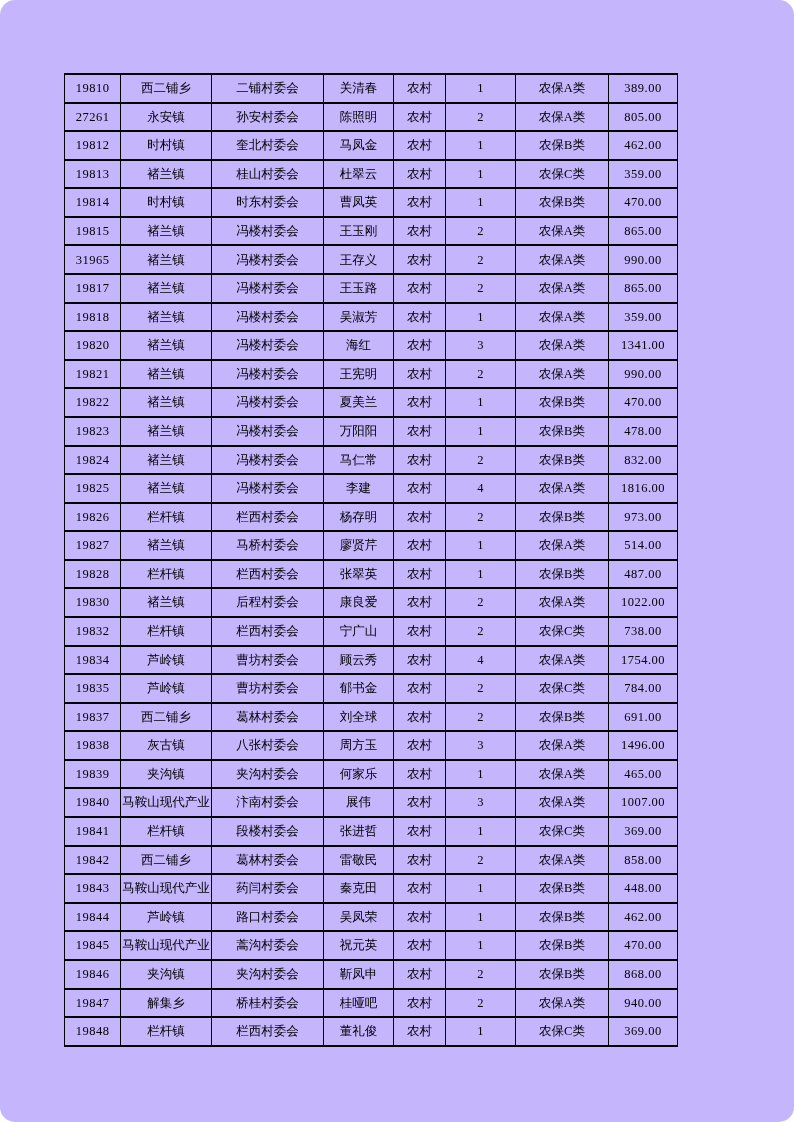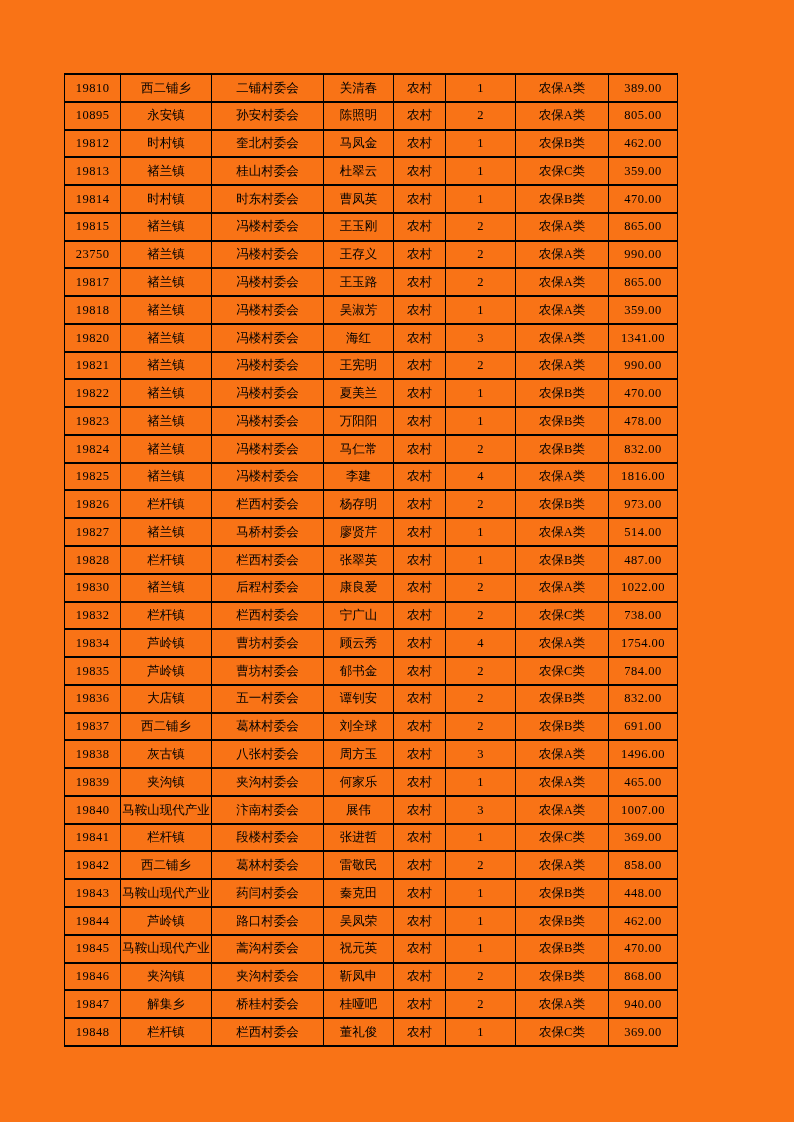--- a/index.html
+++ b/index.html
@@ -10,22 +10,23 @@
   body {
     width: 794px;
     height: 1122px;
     font-family: "Liberation Serif", "DejaVu Serif", serif;
     color: #000000;
   }
   .page {
     position: relative;
     width: 794px;
     height: 1122px;
-    background: #f97316;
+    background: #c4b5fd;
     overflow: hidden;
+    border-radius: 15px;
   }
   table.grid {
     position: absolute;
     left: 64px;
     top: 73px;
     width: 613px;
     height: 974px;
     border-collapse: collapse;
     table-layout: fixed;
   }
@@ -67,21 +68,21 @@
     <td class="col-id">19810</td>
     <td class="col-town">西二铺乡</td>
     <td class="col-village">二铺村委会</td>
     <td class="col-name">关清春</td>
     <td class="col-type">农村</td>
     <td class="col-count">1</td>
     <td class="col-category">农保A类</td>
     <td class="col-amount">389.00</td>
   </tr>
         <tr>
-    <td class="col-id">10895</td>
+    <td class="col-id">27261</td>
     <td class="col-town">永安镇</td>
     <td class="col-village">孙安村委会</td>
     <td class="col-name">陈照明</td>
     <td class="col-type">农村</td>
     <td class="col-count">2</td>
     <td class="col-category">农保A类</td>
     <td class="col-amount">805.00</td>
   </tr>
         <tr>
     <td class="col-id">19812</td>
@@ -117,21 +118,21 @@
     <td class="col-id">19815</td>
     <td class="col-town">褚兰镇</td>
     <td class="col-village">冯楼村委会</td>
     <td class="col-name">王玉刚</td>
     <td class="col-type">农村</td>
     <td class="col-count">2</td>
     <td class="col-category">农保A类</td>
     <td class="col-amount">865.00</td>
   </tr>
         <tr>
-    <td class="col-id">23750</td>
+    <td class="col-id">31965</td>
     <td class="col-town">褚兰镇</td>
     <td class="col-village">冯楼村委会</td>
     <td class="col-name">王存义</td>
     <td class="col-type">农村</td>
     <td class="col-count">2</td>
     <td class="col-category">农保A类</td>
     <td class="col-amount">990.00</td>
   </tr>
         <tr>
     <td class="col-id">19817</td>
@@ -275,30 +276,20 @@
   </tr>
         <tr>
     <td class="col-id">19835</td>
     <td class="col-town">芦岭镇</td>
     <td class="col-village">曹坊村委会</td>
     <td class="col-name">郁书金</td>
     <td class="col-type">农村</td>
     <td class="col-count">2</td>
     <td class="col-category">农保C类</td>
     <td class="col-amount">784.00</td>
-  </tr>
-        <tr>
-    <td class="col-id">19836</td>
-    <td class="col-town">大店镇</td>
-    <td class="col-village">五一村委会</td>
-    <td class="col-name">谭钊安</td>
-    <td class="col-type">农村</td>
-    <td class="col-count">2</td>
-    <td class="col-category">农保B类</td>
-    <td class="col-amount">832.00</td>
   </tr>
         <tr>
     <td class="col-id">19837</td>
     <td class="col-town">西二铺乡</td>
     <td class="col-village">葛林村委会</td>
     <td class="col-name">刘全球</td>
     <td class="col-type">农村</td>
     <td class="col-count">2</td>
     <td class="col-category">农保B类</td>
     <td class="col-amount">691.00</td>

